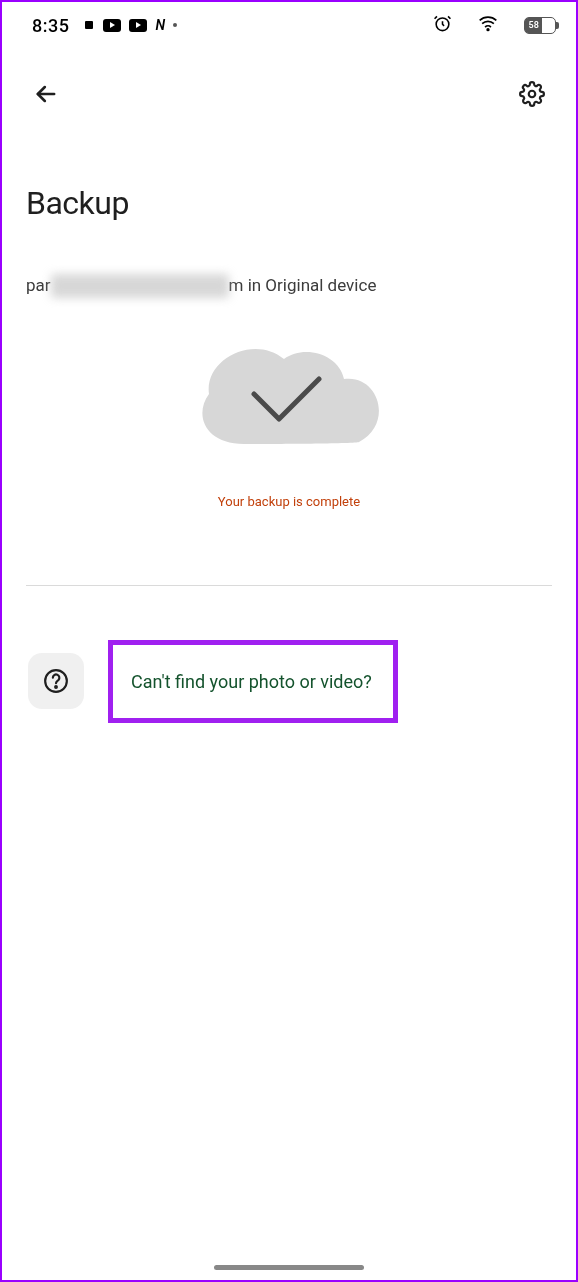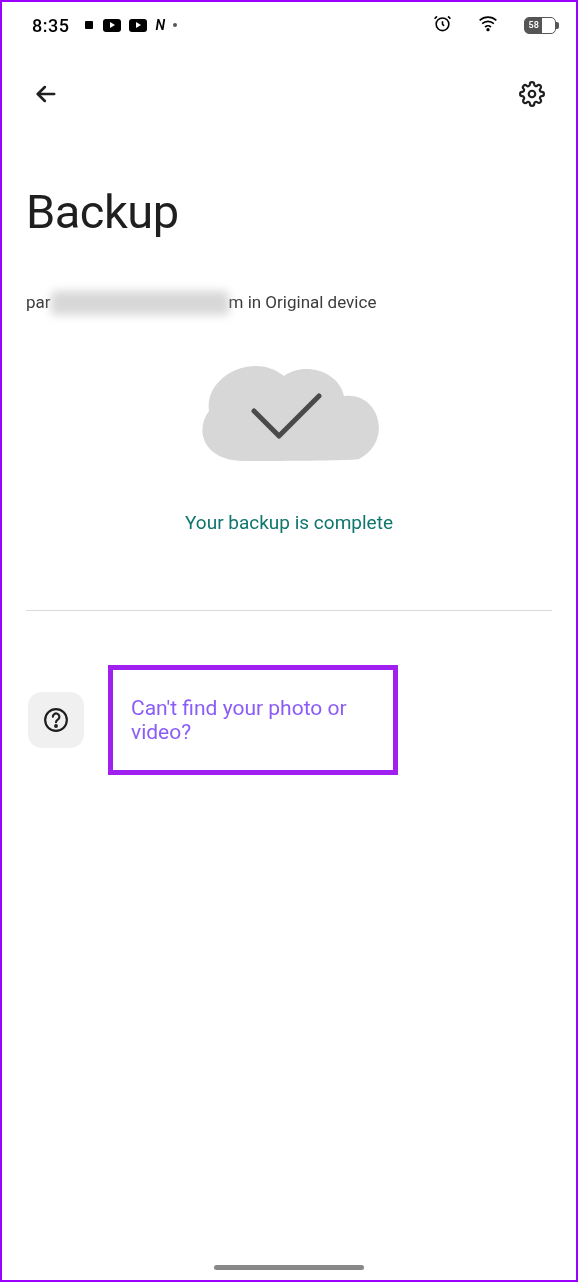--- a/index.html
+++ b/index.html
@@ -77,21 +77,21 @@
   .icon-btn {
     width: 44px; height: 44px;
     display: flex; align-items: center; justify-content: center;
     border-radius: 50%;
     cursor: pointer;
   }
 
   
   .content { padding: 0 24px; }
   .page-title {
-    font-size: 47px;
+    font-size: 32px;
     font-weight: 400;
     color: #1f1f1f;
     margin-top: 58px;
     letter-spacing: -0.5px;
   }
   .subtitle-block {
     margin-top: 28px;
     font-size: 17px;
     line-height: 1.4;
     color: #3c3c3c;
@@ -104,22 +104,22 @@
     color:transparent;
     border-radius:3px;
   }
 
   .cloud-wrap {
     display:flex; flex-direction:column; align-items:center;
     margin-top: 36px;
   }
   .cloud-svg { width: 210px; height: 120px; }
   .backup-status {
-    font-size: 19px;
-    color: #0f766e;
+    font-size: 13px;
+    color: #c2410c;
     margin-top: 40px;
     text-align:center;
   }
 
   .divider {
     margin: 76px 0 0 0;
     height:1px;
     background:#dadada;
   }
 
@@ -137,22 +137,22 @@
     display:flex;align-items:center;justify-content:center;
   }
   .help-link-box {
     border: 5px solid #a020f0;
     padding: 26px 18px;
     flex: 0 0 auto;
     width: 290px;
     cursor:pointer;
   }
   .help-link-text {
-    font-size: 21px;
-    color:#8b5cf6;
+    font-size: 18px;
+    color:#14532d;
   }
 
   
   .home-indicator {
     position:absolute;
     bottom: 10px;
     left:50%;
     transform:translateX(-50%);
     width: 150px; height: 5px;
     background:#888;

